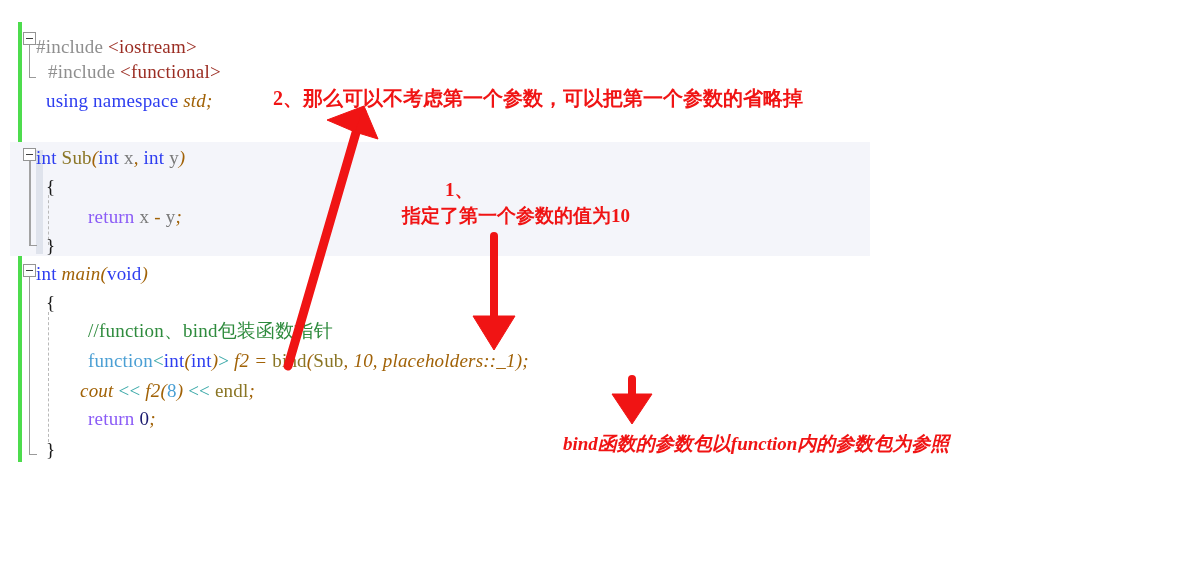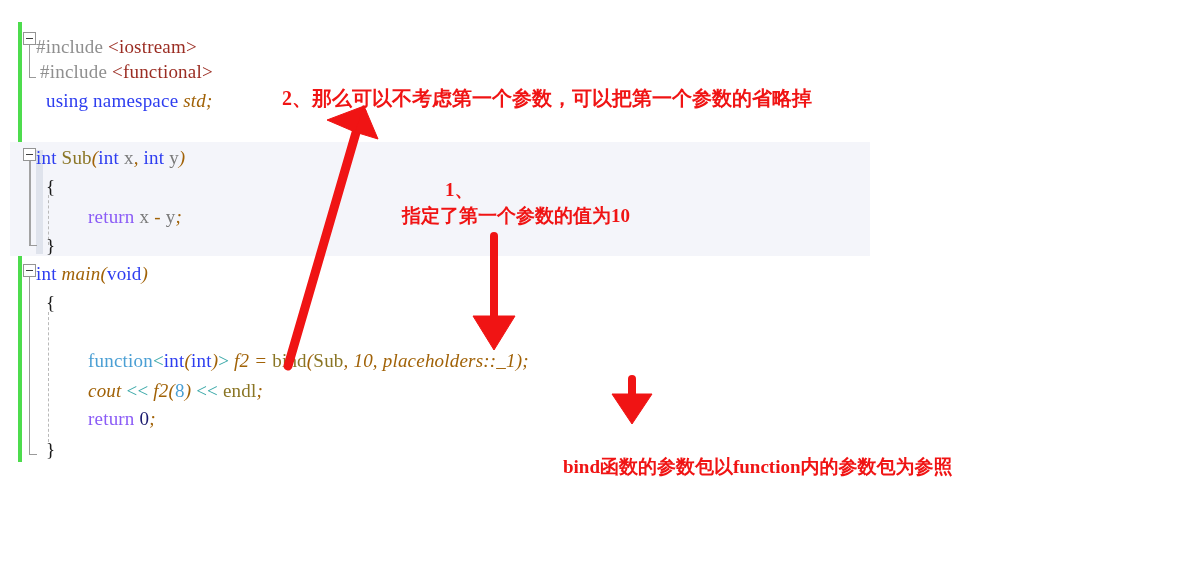--- a/index.html
+++ b/index.html
@@ -145,39 +145,40 @@
   <div class="fold-foot" style="left:29px; top:245px; width:8px;"></div>
 
   <div class="fold-box" style="left:23px; top:264px;"></div>
   <div class="fold-line" style="left:29px; top:277px; height:177px;"></div>
   <div class="fold-foot" style="left:29px; top:454px; width:8px;"></div>
 
   <div class="indent-guide" style="left:48px; top:195px; height:50px;"></div>
   <div class="indent-guide" style="left:48px; top:312px; height:130px;"></div>
 
   <div class="code-line" id="cl0" style="left:36px;  top:37px;"><span class="tok-pre">#include </span><span class="tok-header">&lt;iostream&gt;</span></div>
-  <div class="code-line" id="cl1" style="left:40px;  top:62px;"><span class="tok-pre">#include </span><span class="tok-header">&lt;functional&gt;</span></div>
+  <div class="code-line" id="cl1" style="left:48px;  top:62px;"><span class="tok-pre">#include </span><span class="tok-header">&lt;functional&gt;</span></div>
   <div class="code-line" id="cl2" style="left:46px;  top:91px;"><span class="tok-kw">using namespace </span><span class="tok-plain">std;</span></div>
   <div class="code-line" id="cl3" style="left:36px;  top:148px;"><span class="tok-kw">int </span><span class="tok-fn">Sub</span><span class="tok-plain">(</span><span class="tok-kw">int </span><span class="tok-param">x</span><span class="tok-plain">, </span><span class="tok-kw">int </span><span class="tok-param">y</span><span class="tok-plain">)</span></div>
   <div class="code-line" id="cl4" style="left:46px;  top:177px;"><span class="tok-brace">{</span></div>
   <div class="code-line" id="cl5" style="left:88px;  top:207px;"><span class="tok-ret">return </span><span class="tok-param">x</span><span class="tok-plain"> - </span><span class="tok-param">y</span><span class="tok-plain">;</span></div>
   <div class="code-line" id="cl6" style="left:46px;  top:236px;"><span class="tok-brace">}</span></div>
   <div class="code-line" id="cl7" style="left:36px;  top:264px;"><span class="tok-kw">int </span><span class="tok-plain">main</span><span class="tok-plain">(</span><span class="tok-kw">void</span><span class="tok-plain">)</span></div>
   <div class="code-line" id="cl8" style="left:46px;  top:293px;"><span class="tok-brace">{</span></div>
+  <div class="code-line" id="cl9" style="left:88px;  top:321px;"><span class="tok-comment">//function、bind包装函数指针</span></div>
   <div class="code-line" id="cl10" style="left:88px;  top:351px;"><span class="tok-type">function</span><span class="tok-op">&lt;</span><span class="tok-kw">int</span><span class="tok-plain">(</span><span class="tok-kw">int</span><span class="tok-plain">)</span><span class="tok-op">&gt;</span><span class="tok-plain"> f2 = </span><span class="tok-fn">bind</span><span class="tok-plain">(</span><span class="tok-fn">Sub</span><span class="tok-plain">, </span><span class="tok-plain">10</span><span class="tok-plain">, placeholders::_1);</span></div>
-  <div class="code-line" id="cl11" style="left:88px;  top:381px;"><span class="tok-plain">cout </span><span class="tok-op">&lt;&lt; </span><span class="tok-plain">f2</span><span class="tok-plain">(</span><span class="tok-type">8</span><span class="tok-plain">) </span><span class="tok-op">&lt;&lt; </span><span class="tok-stream">endl</span><span class="tok-plain">;</span></div>
+  <div class="code-line" id="cl11" style="left:80px;  top:381px;"><span class="tok-plain">cout </span><span class="tok-op">&lt;&lt; </span><span class="tok-plain">f2</span><span class="tok-plain">(</span><span class="tok-type">8</span><span class="tok-plain">) </span><span class="tok-op">&lt;&lt; </span><span class="tok-stream">endl</span><span class="tok-plain">;</span></div>
   <div class="code-line" id="cl12" style="left:88px;  top:409px;"><span class="tok-ret">return </span><span class="tok-num">0</span><span class="tok-plain">;</span></div>
   <div class="code-line" id="cl13" style="left:46px;  top:440px;"><span class="tok-brace">}</span></div>
 
-  <div class="annot sz20" style="left:282px; top:86px;">2、那么可以不考虑第一个参数，可以把第一个参数的省略掉</div>
+  <div class="annot sz20" style="left:273px; top:86px;">2、那么可以不考虑第一个参数，可以把第一个参数的省略掉</div>
 
   <div class="annot" style="left:445px; top:177px;">1、</div>
   <div class="annot" style="left:402px; top:203px;">指定了第一个参数的值为10</div>
 
-  <div class="annot" style="left:563px; top:454px;">bind函数的参数包以function内的参数包为参照</div>
+  <div class="annot" style="left:563px; top:431px;font-style:italic;">bind函数的参数包以function内的参数包为参照</div>
 
   <svg class="arrow-layer" viewBox="0 0 1180 565">
 
     <g stroke="#f01414" fill="#f01414">
       <line x1="288" y1="366" x2="362" y2="112" stroke-width="9" stroke-linecap="round"></line>
       <polygon points="364,106 327,120 355,132"></polygon>
       <polygon points="364,106 355,132 378,139"></polygon>
     </g>
 
     <g stroke="#f01414" fill="#f01414">

